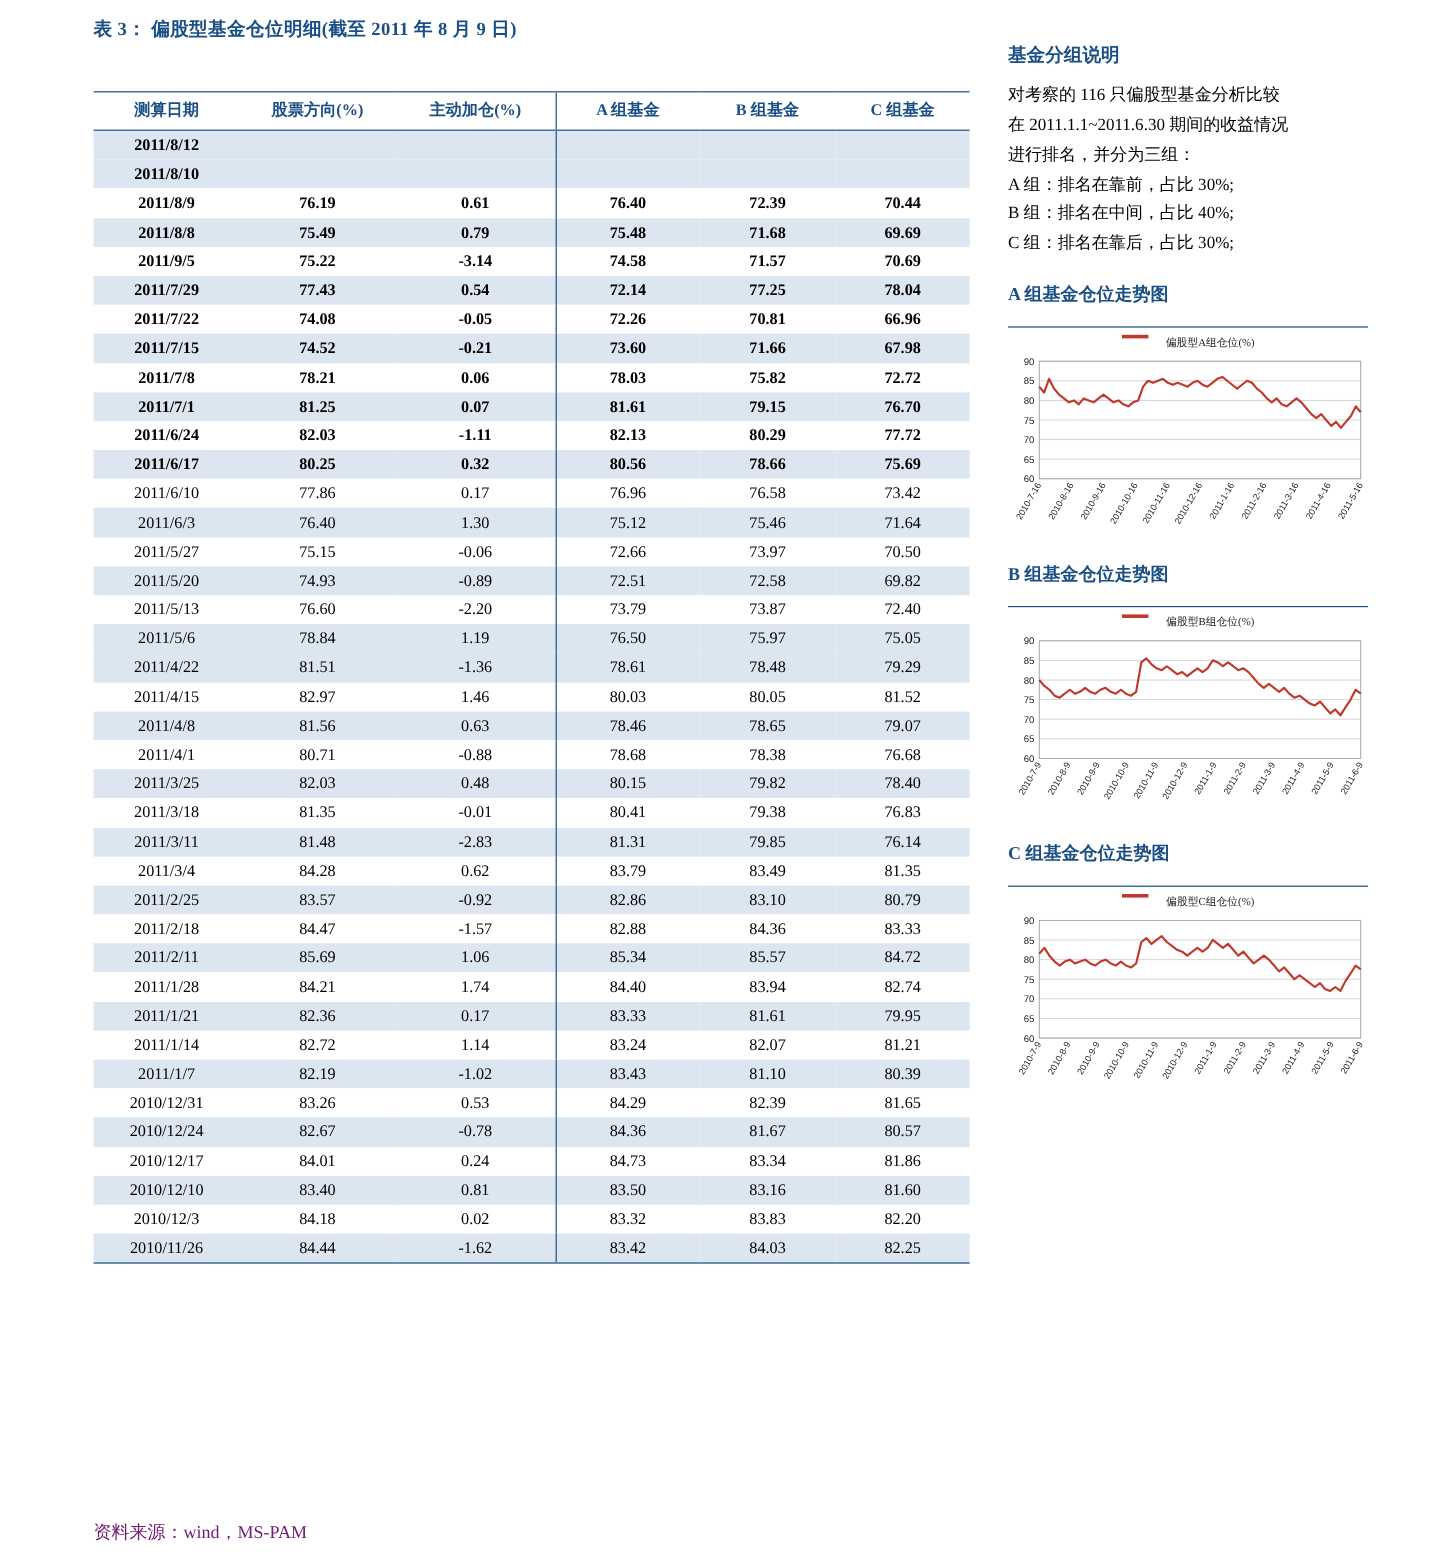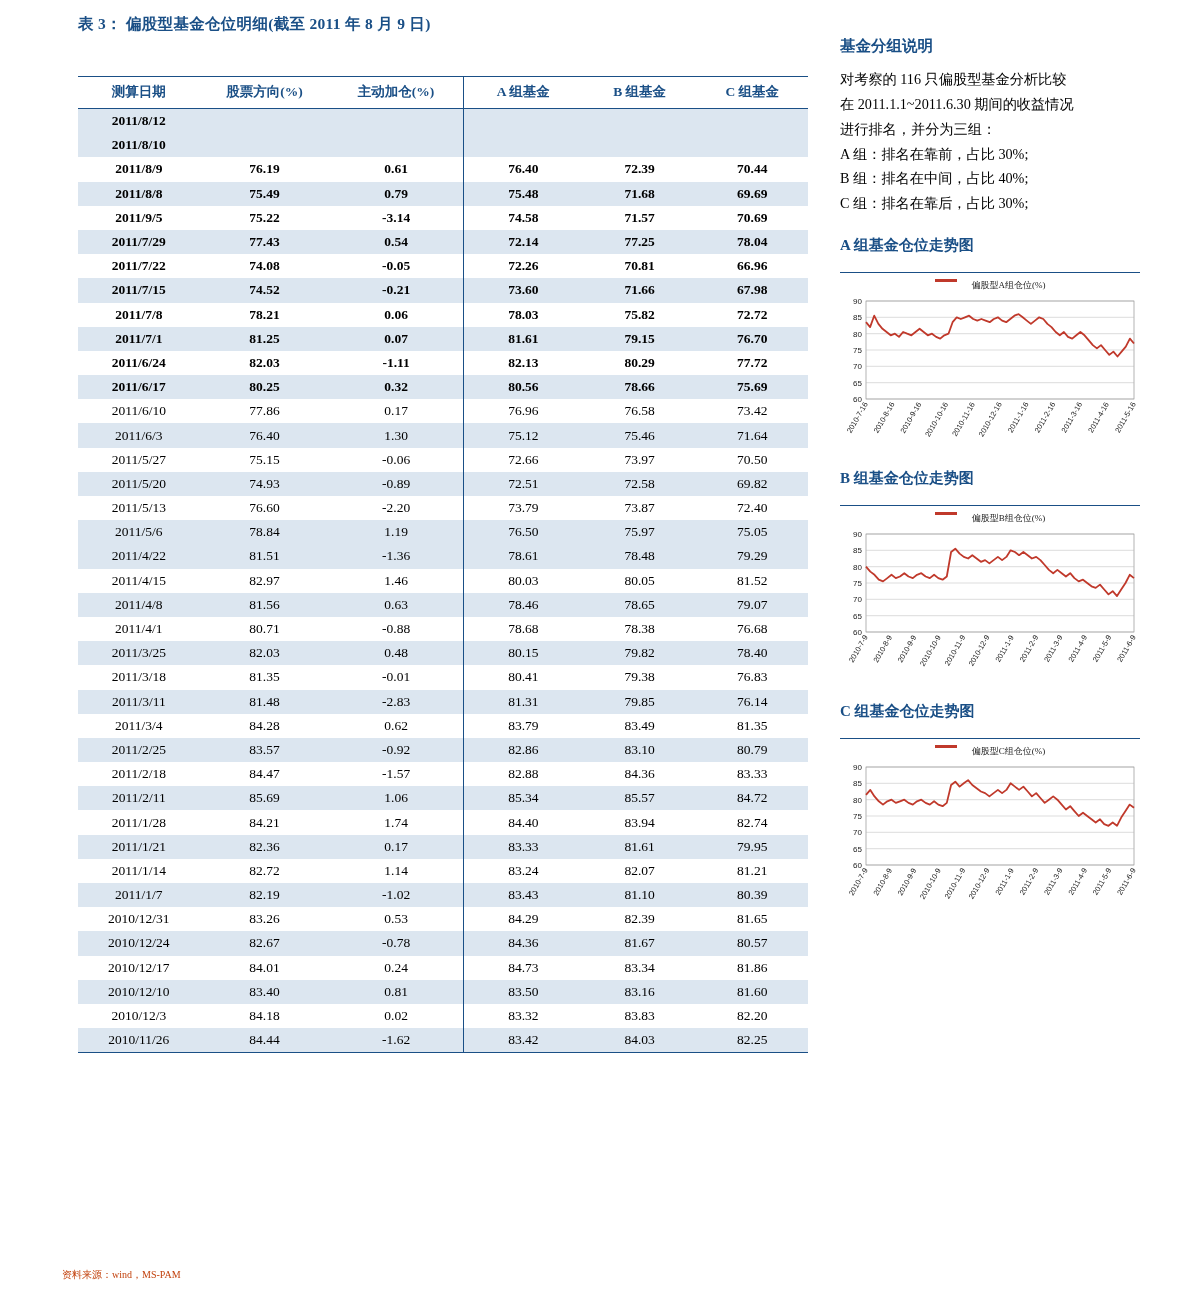--- a/index.html
+++ b/index.html
@@ -55,23 +55,23 @@
   td.c-date { width: 120px; text-align: right; padding-right: 26px; }
   td.c-dir  { width: 128px; }
   td.c-add  { width: 132px; }
   td.c-a    { width: 118px; border-left: 1.2px solid #1a4f86; }
   td.c-b    { width: 112px; }
   td.c-c    { width: 110px; }
   th.h-a { border-left: 1.2px solid #1a4f86; }
   tr.bold td { font-weight: bold; }
   .source {
     position: absolute;
-    left: 62px; top: 1268px;
-    font-size: 10px;
-    color: #c2410c;
+    left: 78px; top: 1268px;
+    font-size: 15px;
+    color: #701a75;
   }
 
   
   .right-col {
     position: absolute;
     left: 840px; top: 36px;
     width: 300px;
   }
   .side-h {
     font-size: 15.5px;

